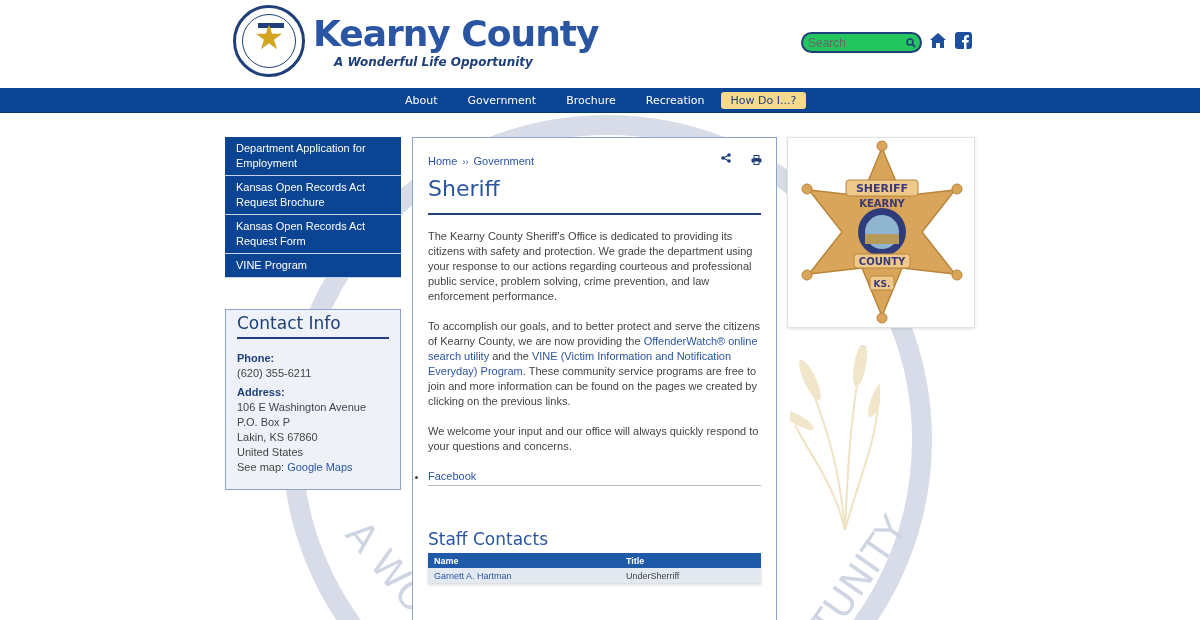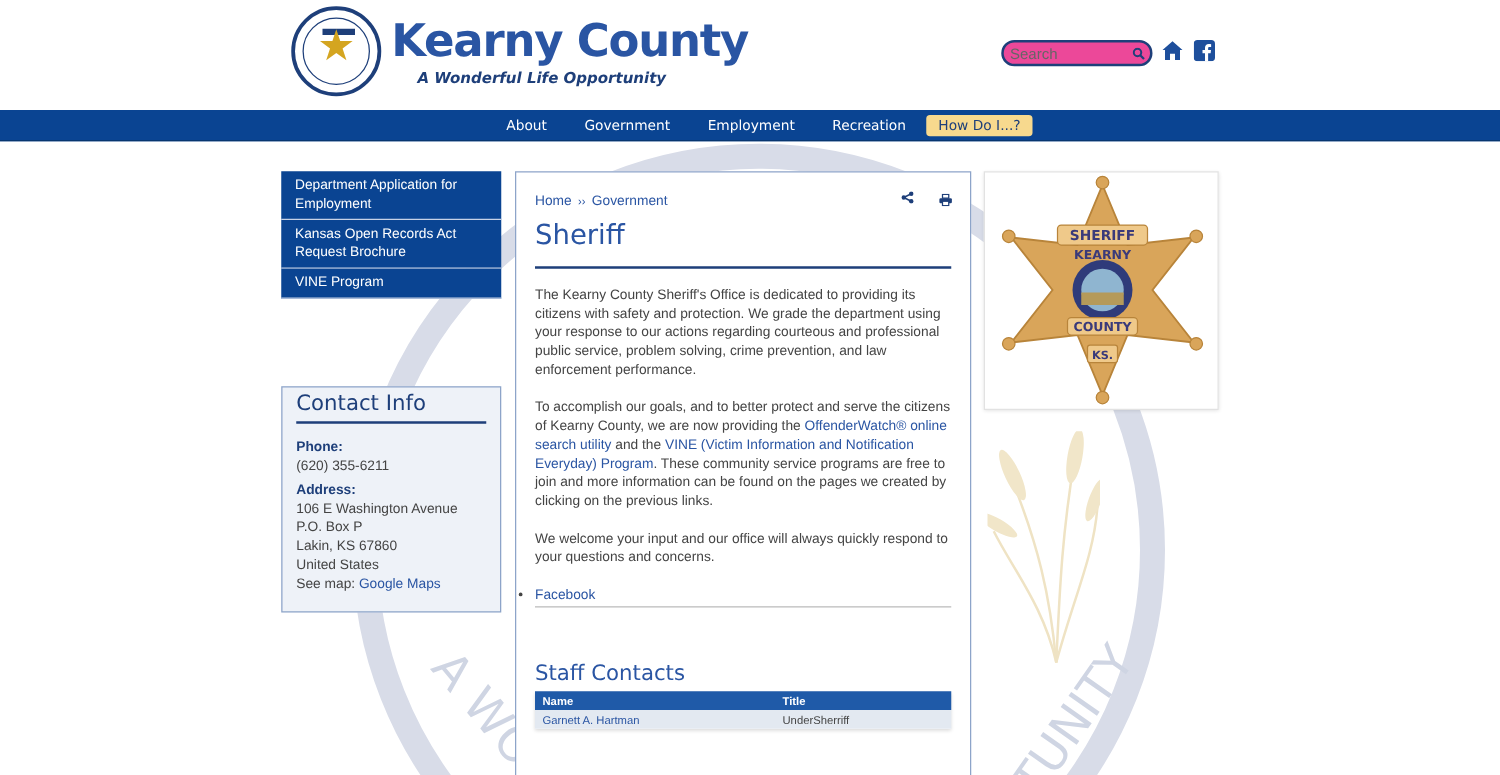--- a/index.html
+++ b/index.html
@@ -11,21 +11,21 @@
     .logo-seal { position: absolute; left: 233px; top: 5px; width: 72px; height: 72px; border-radius: 50%;
       border: 3px solid #1e3f7a; background: #fff; }
     .logo-seal .inner { position: absolute; left: 6px; top: 6px; width: 54px; height: 54px; border-radius: 50%; border: 1px solid #1e3f7a; }
     .logo-seal .star { position: absolute; left: 0; top: 12px; width: 100%; text-align: center; font-size: 34px; line-height: 34px; color: #d4a520; }
     .logo-seal .seal-band { position: absolute; left: 22px; top: 15px; width: 26px; height: 5px; background: #1e3f7a; }
     .logo-watermark { position: absolute; left: 340px; top: 4px; font-family: "DejaVu Serif", serif; font-weight: bold; font-size: 70px; line-height: 76px;
       color: #dbe0ee; letter-spacing: -2px; }
     .logo-title { position: absolute; left: 313px; top: 12px; font-family: "DejaVu Sans", sans-serif; font-weight: bold; font-size: 36px; line-height: 44px; color: #2a55a3; letter-spacing: -1px; }
     .logo-tagline { position: absolute; left: 334px; top: 55px; font-family: "DejaVu Sans", sans-serif; font-weight: bold; font-style: italic; font-size: 12px; color: #1e3f7a; }
 
-    .search-box { position: absolute; left: 801px; top: 32px; width: 121px; height: 21px; border: 2px solid #1e3f7a; border-radius: 11px; background: #ec4899; }
+    .search-box { position: absolute; left: 801px; top: 32px; width: 121px; height: 21px; border: 2px solid #1e3f7a; border-radius: 11px; background: #22c55e; }
     .search-box input { position: absolute; left: 5px; top: 1px; width: 95px; height: 15px; border: none; outline: none; font-family: "Liberation Sans", sans-serif; font-size: 12px; color: #333; background: transparent; }
     .search-box input::placeholder { color: #666; }
     .search-icon { position: absolute; right: 4px; top: 4px; width: 10px; height: 10px; }
     .home-icon { position: absolute; left: 929px; top: 32px; width: 18px; height: 17px; }
     .fb-icon { position: absolute; left: 955px; top: 32px; width: 17px; height: 17px; }
 
     
     .nav { position: absolute; left: 0; top: 88px; width: 1200px; height: 25px; background: #0a4492; border-bottom: 1px solid #08366f; }
     .nav ul { list-style: none; position: absolute; left: 405px; top: 0; height: 25px; display: flex; align-items: center; }
     .nav li { font-family: "DejaVu Sans", sans-serif; font-size: 11px; color: #fff; margin-right: 30px; white-space: nowrap; text-align: center; }
@@ -114,29 +114,30 @@
   <svg class="fb-icon" viewBox="0 0 17 17">
     <rect x="0" y="0" width="17" height="17" rx="3" fill="#1e4f9c"></rect>
     <path d="M11.5 17 L11.5 10.5 L13.5 10.5 L13.8 8 L11.5 8 L11.5 6.6 C11.5 5.9 11.8 5.5 12.7 5.5 L13.9 5.5 L13.9 3.3 C13.5 3.2 12.8 3.1 12 3.1 C10.2 3.1 9 4.2 9 6.2 L9 8 L7 8 L7 10.5 L9 10.5 L9 17 Z" fill="#fff"></path>
   </svg>
 </div>
 
 <div class="nav">
   <ul>
     <li>About</li>
     <li>Government</li>
-    <li>Employment</li>
+    <li>Brochure</li>
     <li>Recreation</li>
     <li class="how">How Do I...?</li>
   </ul>
 </div>
 
 <div class="side-nav">
   <a>Department Application for Employment</a>
   <a>Kansas Open Records Act Request Brochure</a>
+  <a>Kansas Open Records Act Request Form</a>
   <a>VINE Program</a>
 </div>
 
 <div class="contact">
   <h2>Contact Info</h2>
   <div class="lbl">Phone:</div>
   <div class="val">(620) 355-6211</div>
   <div class="gap"></div>
   <div class="lbl">Address:</div>
   <div class="val">106 E Washington Avenue</div>

